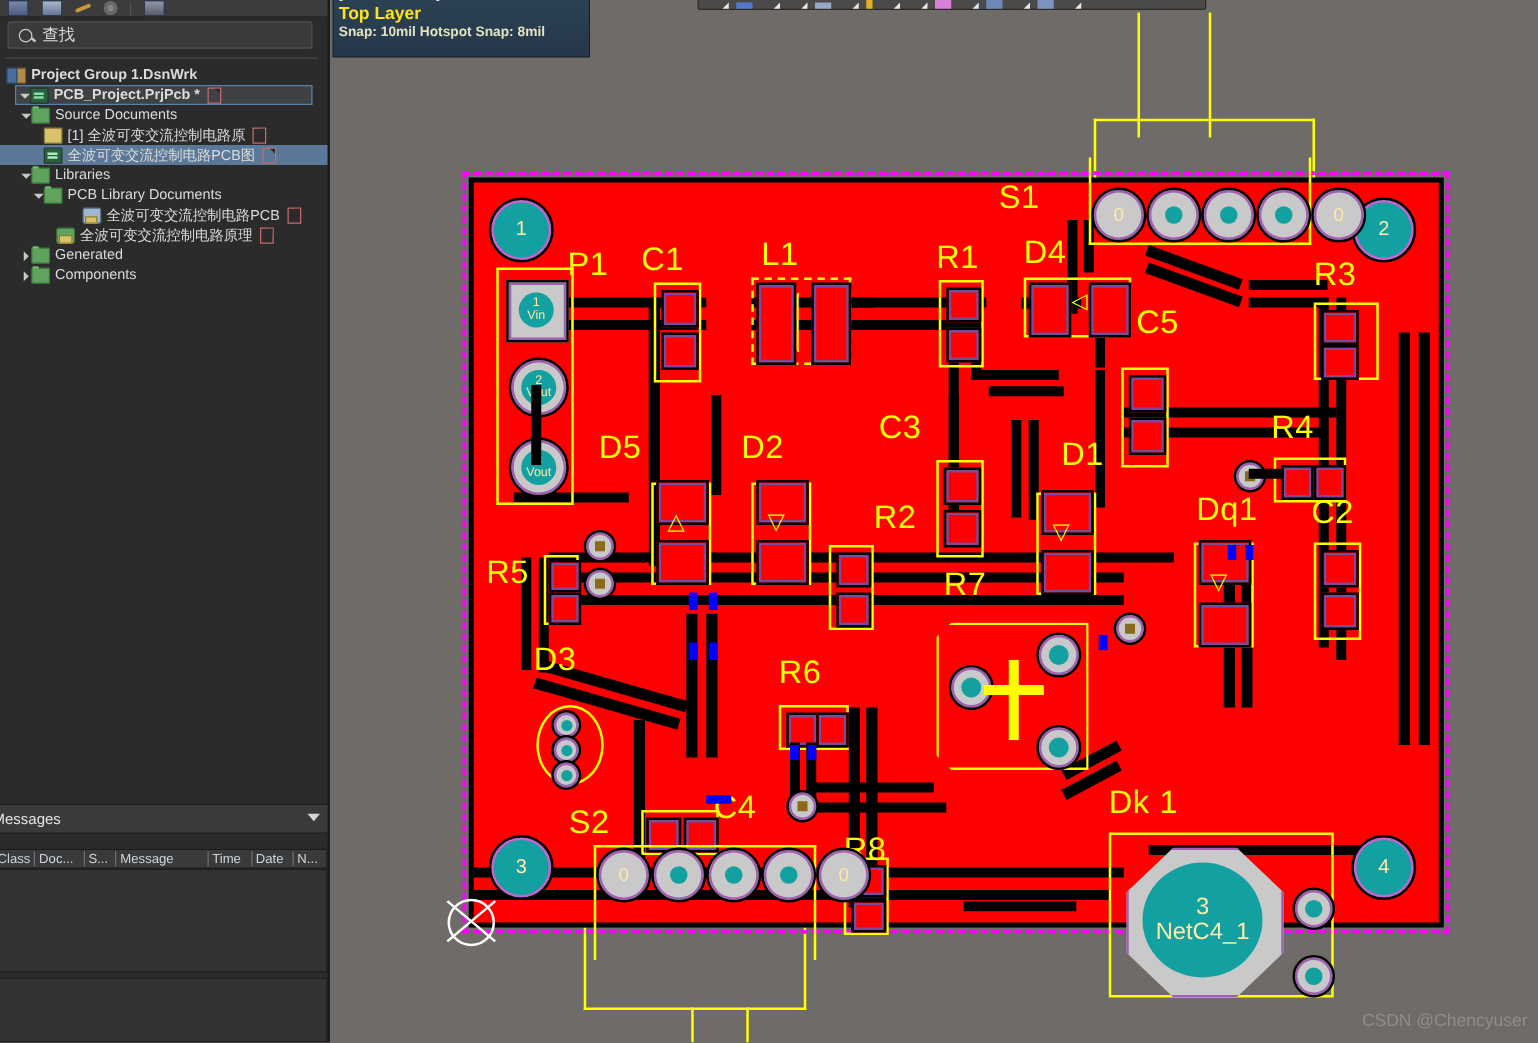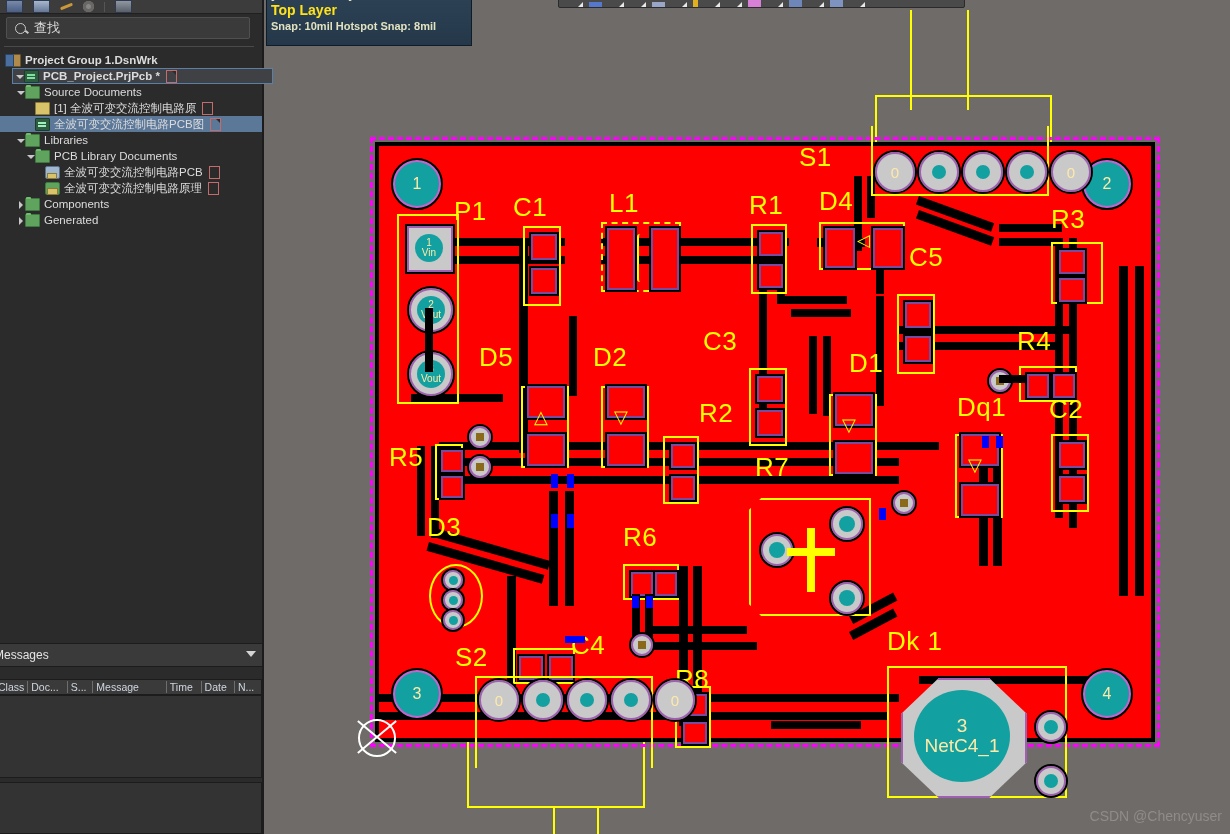--- a/index.html
+++ b/index.html
@@ -29,21 +29,21 @@
   #search-wrap .mag:after{content:"";position:absolute;width:4px;height:1.5px;background:#c9c9c9;
       right:-4px;bottom:0px;transform:rotate(40deg);}
   #search-txt{color:#dcdcdc;font-size:13px;margin-left:8px;}
 
   #tree-sep{position:absolute;left:4px;top:46px;width:250px;height:1px;background:#4a4a4a;}
 
   #tree{position:absolute;left:0;top:52px;width:262px;}
   .trow{height:16px;display:flex;align-items:center;font-size:11.5px;color:#dcdcdc;
         white-space:nowrap;position:relative;}
   .trow.sel-box{border:1px solid #5a7fa8;background:#3f4144;margin:0 12px 0 12px;
-        width:261px;box-sizing:border-box;}
+        width:238px;box-sizing:border-box;}
   .trow.sel-hl{background:#5c7899;}
   .arrow{width:9px;height:9px;flex:none;position:relative;}
   .arrow.down:after{content:"";position:absolute;left:1px;top:3px;
       border-left:4px solid transparent;border-right:4px solid transparent;border-top:4px solid #c8c8c8;}
   .arrow.right:after{content:"";position:absolute;left:3px;top:1px;
       border-top:4px solid transparent;border-bottom:4px solid transparent;border-left:4px solid #c8c8c8;}
   .ico{width:13px;height:11px;flex:none;margin-right:4px;position:relative;}
   .ico.folder{background:#5fa35f;border:1px solid #3d7a3d;border-radius:1px;}
   .ico.folder:before{content:"";position:absolute;left:0;top:-2px;width:5px;height:2px;
       background:#6fbf6f;border-radius:1px 1px 0 0;}
@@ -192,41 +192,41 @@
         <div class="trow" style="padding-left: 16px;">
           <span class="arrow down"></span>
           <span class="ico folder"></span>
           <span class="tlabel">Libraries</span>
         </div>
         <div class="trow" style="padding-left: 26px;">
           <span class="arrow down"></span>
           <span class="ico folder"></span>
           <span class="tlabel">PCB Library Documents</span>
         </div>
-        <div class="trow" style="padding-left: 36px;">
+        <div class="trow" style="padding-left: 36px; justify-content: center;">
           <span class="arrow"></span>
           <span class="ico pcblib"></span>
           <span class="tlabel">全波可变交流控制电路PCB</span>
           <span class="pagico"></span>
         </div>
         <div class="trow" style="padding-left: 36px;">
           <span class="arrow"></span>
           <span class="ico schlib"></span>
           <span class="tlabel">全波可变交流控制电路原理</span>
           <span class="pagico"></span>
         </div>
         <div class="trow" style="padding-left: 16px;">
           <span class="arrow right"></span>
           <span class="ico folder"></span>
-          <span class="tlabel">Components</span>
+          <span class="tlabel">Generated</span>
         </div>
         <div class="trow" style="padding-left: 16px;">
           <span class="arrow right"></span>
           <span class="ico folder"></span>
-          <span class="tlabel">Generated</span>
+          <span class="tlabel">Components</span>
         </div>
       </div>
   </div>
 
   <div id="msg-hdr">
     <span class="t">Messages</span>
     <span id="msg-caret"></span>
   </div>
   <div id="msg-cols">
       <span class="c" style="width: 34px;">Class</span>

